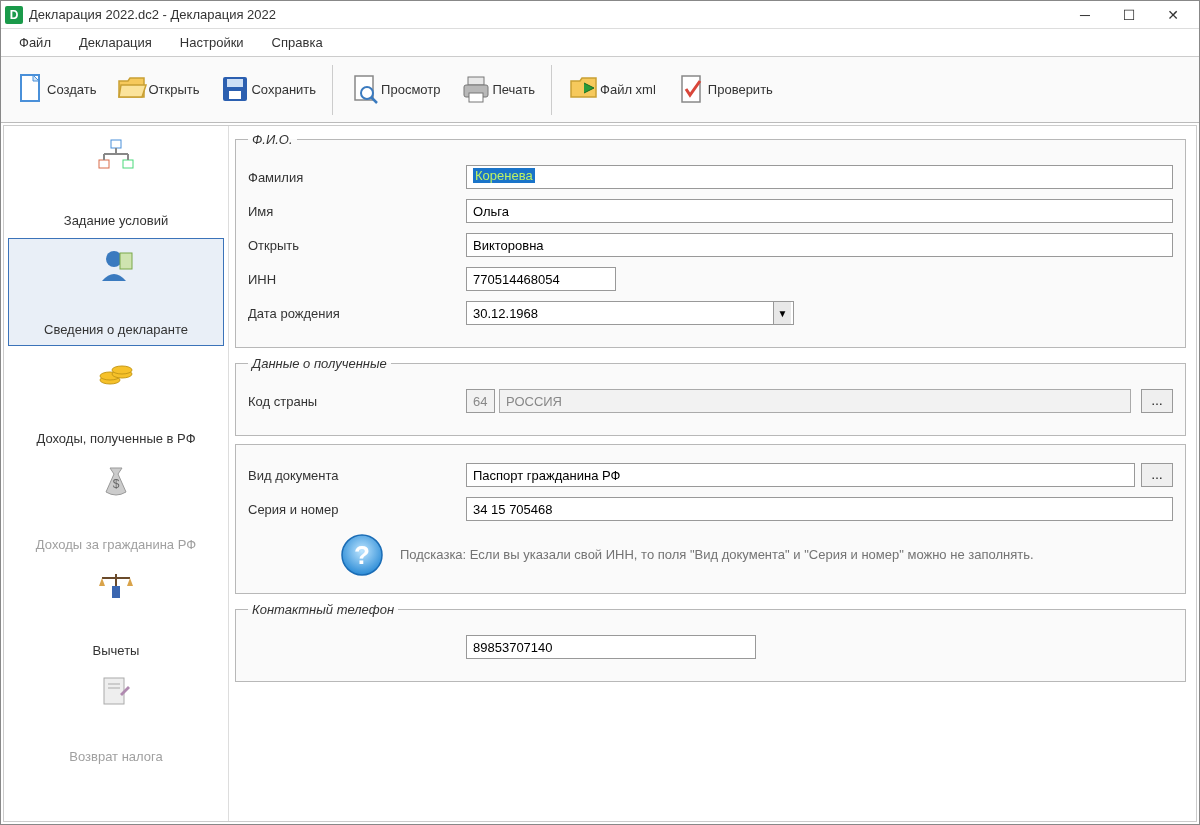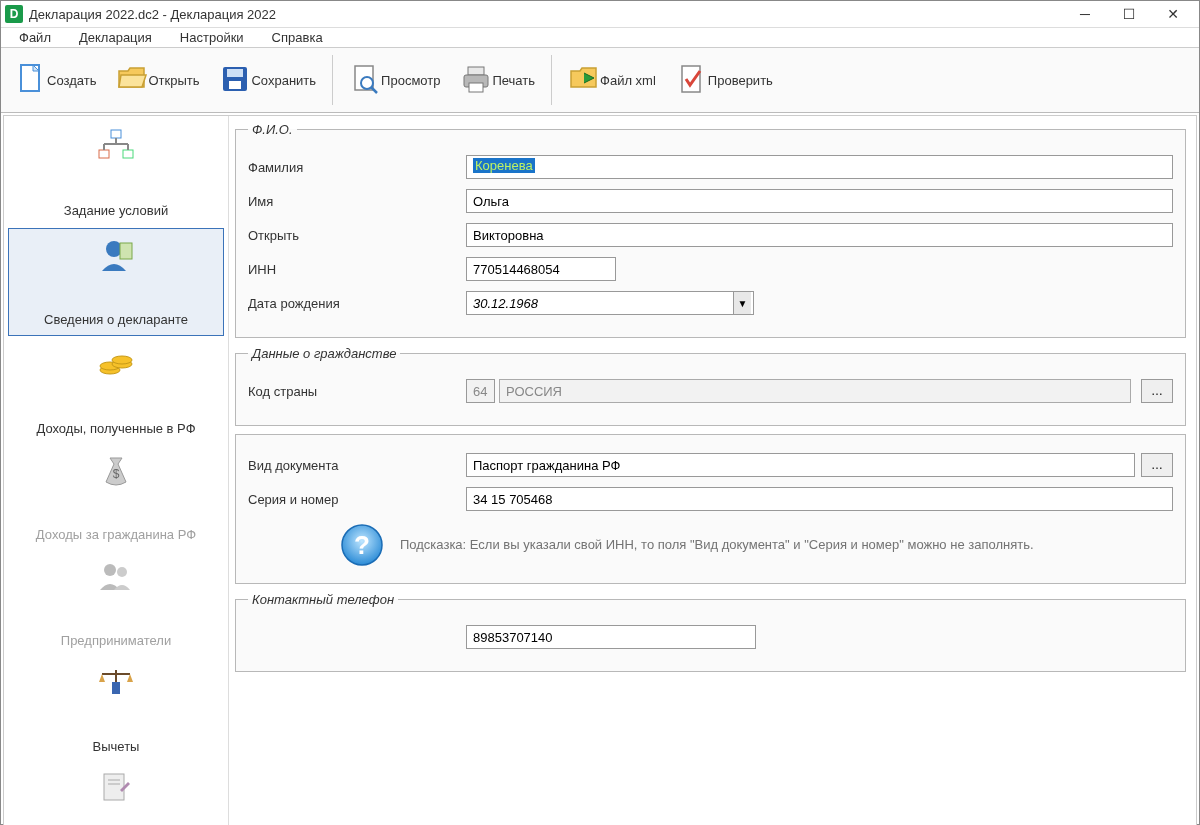--- a/index.html
+++ b/index.html
@@ -175,21 +175,21 @@
     border: 1px solid #999;
     height: 24px;
     padding: 2px 6px;
     font-family: inherit;
     font-size: 13px;
     background: #fff;
   }
   .form-input { flex: 1; }
   .form-input-short { width: 150px; }
   .form-input-medium { width: 290px; }
-  .form-select { width: 288px; display:flex; align-items:center; justify-content:space-between;font-style:italic; }
+  .form-select { width: 328px; display:flex; align-items:center; justify-content:space-between; }
   .form-select .dd-btn {
     width: 18px;
     height: 22px;
     margin: -2px -4px -2px 4px;
     background: #e8e8e8;
     border-left: 1px solid #999;
     display:flex; align-items:center; justify-content:center;
     font-size: 10px;
   }
   .form-input.selected-text {
@@ -344,29 +344,20 @@
           </svg>
         <span class="sb-label">Доходы, полученные в РФ</span>
       </div>
       <div class="sb-item disabled">
         <svg class="sb-icon" viewBox="0 0 40 36">
             <path d="M14 6 L26 6 L22 12 L30 30 Q20 36 10 30 L18 12 Z" fill="#ccc" stroke="#999"></path>
             <text x="20" y="26" text-anchor="middle" font-size="12" fill="#666">$</text>
           </svg>
         <span class="sb-label">Доходы за гражданина РФ</span>
       </div>
-      <div class="sb-item disabled">
-        <svg class="sb-icon" viewBox="0 0 40 36">
-            <circle cx="14" cy="12" r="6" fill="#bbb"></circle>
-            <circle cx="26" cy="14" r="5" fill="#ccc"></circle>
-            <path d="M4 32 Q14 20 24 32 Z" fill="#bbb"></path>
-            <path d="M18 32 Q26 22 34 32 Z" fill="#ccc"></path>
-          </svg>
-        <span class="sb-label">Предприниматели</span>
-      </div>
       <div class="sb-item">
         <svg class="sb-icon" viewBox="0 0 40 36">
             <rect x="16" y="18" width="8" height="12" fill="#3a66b0"></rect>
             <line x1="6" y1="10" x2="34" y2="10" stroke="#6a4a2a" stroke-width="2"></line>
             <path d="M6 10 L3 18 L9 18 Z" fill="#d9a34a"></path>
             <path d="M34 10 L31 18 L37 18 Z" fill="#d9a34a"></path>
             <line x1="20" y1="6" x2="20" y2="18" stroke="#6a4a2a" stroke-width="2"></line>
           </svg>
         <span class="sb-label">Вычеты</span>
       </div>
@@ -404,21 +395,21 @@
         <div class="form-row">
           <div class="form-label">Дата рождения</div>
           <div class="form-select">
             <span>30.12.1968</span>
             <span class="dd-btn">▼</span>
           </div>
         </div>
       </fieldset>
 
       <fieldset>
-        <legend>Данные о гражданстве</legend>
+        <legend>Данные о полученные</legend>
         <div class="form-row country-row">
           <div class="form-label">Код страны</div>
           <input class="form-input-short country-code readonly" style="width: 29px; text-align: right;" readonly="" value="643">
           <input class="form-input country-name readonly" readonly="" value="РОССИЯ" style="">
           <div class="browse-btn">…</div>
         </div>
       </fieldset>
 
       <fieldset>
         <div class="form-row">

